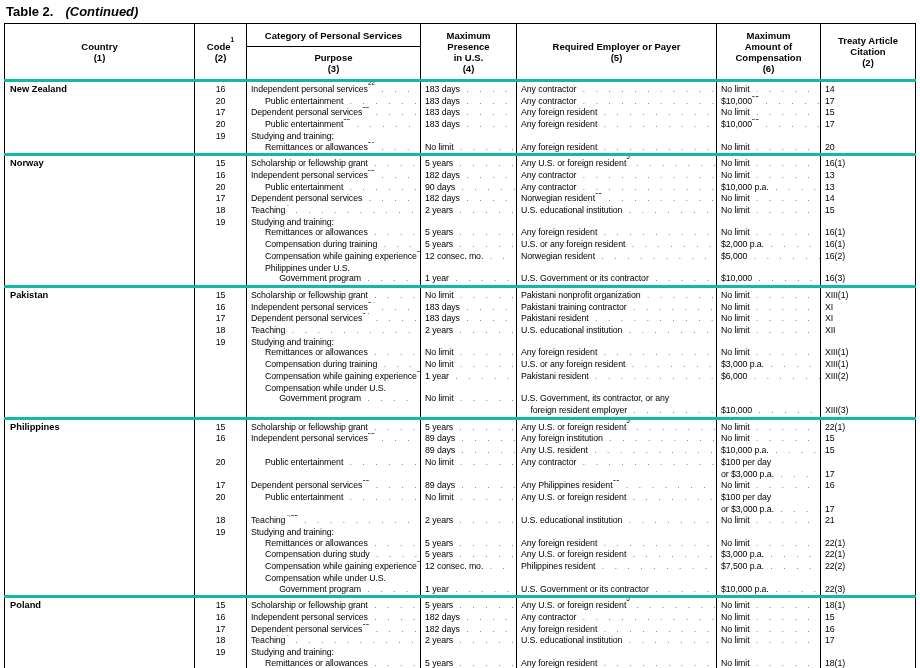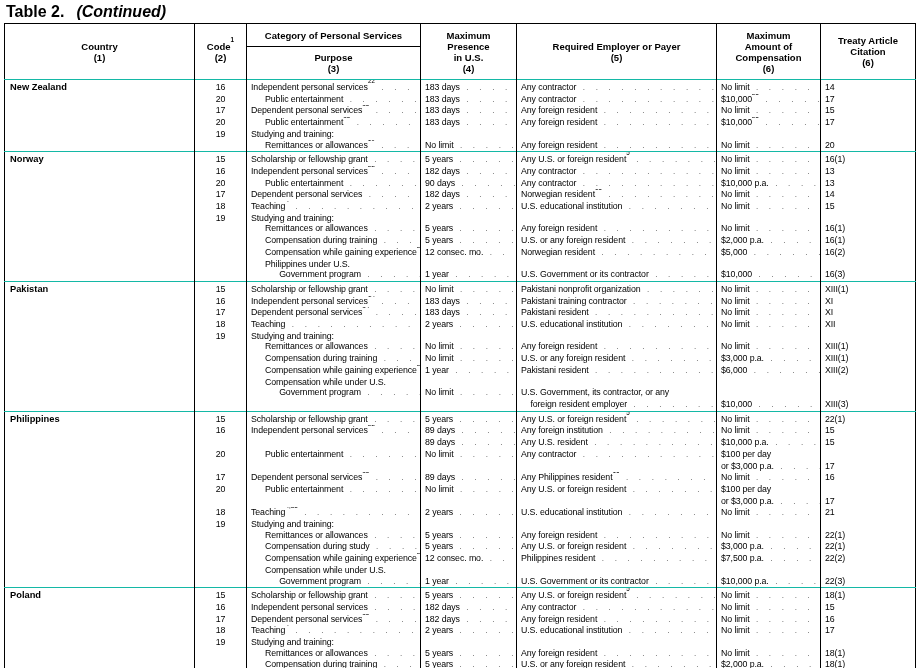--- a/index.html
+++ b/index.html
@@ -1,27 +1,27 @@
 <!DOCTYPE html>
 <html><head>
 <meta charset="utf-8">
 <style>
   html,body{margin:0;padding:0;background:#fff;}
   body{width:920px;height:668px;overflow:hidden;color:#000;
        font-family:"Liberation Sans","DejaVu Sans",sans-serif;}
   .page{padding:2px 4px 0 4px;}
-  .title{font-size:16px;line-height:15px;margin:2px 0 4px 2px;font-weight:bold;}
+  .title{font-size:13px;line-height:15px;margin:2px 0 4px 2px;font-weight:bold;}
   .title .cont{font-style:italic;margin-left:12px;}
   table{border-collapse:collapse;table-layout:fixed;width:911px;border:1.5px solid #000;}
   th{font-size:9.5px;font-weight:bold;text-align:center;vertical-align:middle;
      padding:1px 2px;white-space:pre-line;line-height:11px;margin-left:6px;}
   th.h-code,th.h-category,th.h-purpose,th.h-presence,th.h-employer,th.h-comp,th.h-citation{border-left:1px solid #000;}
   th.h-category{border-bottom:1px solid #000;height:20px;}
   th.h-purpose{height:30px;}
-  tbody{border-top:1px solid #14b8a6;}
+  tbody{border-top:3px solid #14b8a6;}
   td{font-size:8.8px;line-height:10.7px;letter-spacing:-0.1px;padding:0 0 0 4px;
      white-space:pre;overflow:hidden;vertical-align:top;}
   td.c-code,td.c-purpose,td.c-presence,td.c-employer,td.c-comp,td.c-cite{border-left:1px solid #000;}
   td.c-country{font-weight:bold;font-size:9.3px;padding:2px 0 0 5px;letter-spacing:0;}
   td.c-code{text-align:center;padding:0;}
   tbody tr:first-child td{padding-top:2px;}
   sup{font-size:6.3px;line-height:0;position:relative;top:-3px;letter-spacing:0;}
   .ld::after{content:"  .   .   .   .   .   .   .   .   .   .   .   .   .   .   .   .   .   .   .   .   .   .   .   .   .   .";
      color:#3a3a3a;font-size:8px;letter-spacing:1px;}
 </style>
@@ -55,21 +55,21 @@
 in U.S.
 (4)</th>
         <th class="h-employer" rowspan="2">Required Employer or Payer
 (5)</th>
         <th class="h-comp" rowspan="2">Maximum
 Amount of
 Compensation
 (6)</th>
         <th class="h-citation" rowspan="2">Treaty Article
 Citation
-(6)</th>
+(2)</th>
       </tr>
       <tr>
         <th class="h-purpose">Purpose
 (3)</th>
       </tr>
     </thead>
   <tbody>
         <tr>
           <td class="c-country" rowspan="6">New Zealand</td>
           <td class="c-code">16</td>

